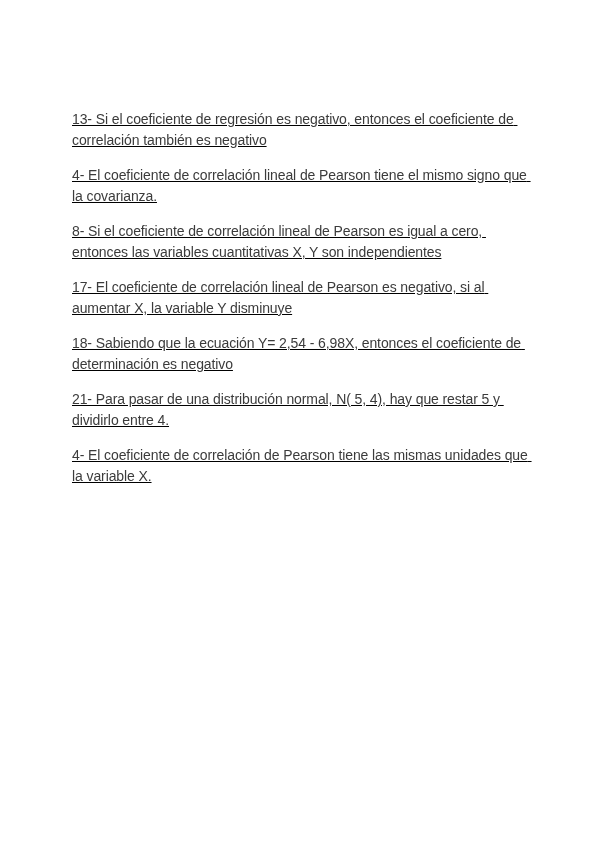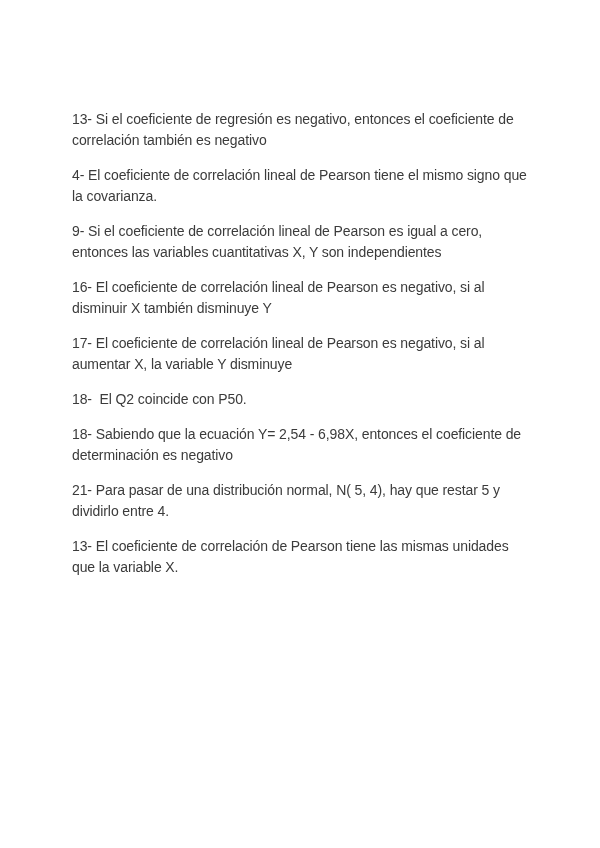--- a/index.html
+++ b/index.html
@@ -15,38 +15,37 @@
   }
   .page {
     box-sizing: border-box;
     width: 600px;
     height: 848px;
     padding: 109px 66px 0 72px;
     background: #ffffff;
   }
   .content {
     width: 462px;
+    text-decoration: underline;
   }
   p.statement {
     margin: 0 0 14px 0;
     font-size: 14px;
     line-height: 21px;
     letter-spacing: -0.1px;
     color: #3b3b3b;
     white-space: pre-wrap;
   }
 </style>
 </head>
 <body>
 
 <main class="page">
   <div class="content">
     <p class="statement">13- Si el coeficiente de regresión es negativo, entonces el coeficiente de correlación también es negativo</p>
     <p class="statement">4- El coeficiente de correlación lineal de Pearson tiene el mismo signo que la covarianza.</p>
-    <p class="statement">9- Si el coeficiente de correlación lineal de Pearson es igual a cero, entonces las variables cuantitativas X, Y son independientes</p>
-    <p class="statement">16- El coeficiente de correlación lineal de Pearson es negativo, si al disminuir X también disminuye Y</p>
+    <p class="statement">8- Si el coeficiente de correlación lineal de Pearson es igual a cero, entonces las variables cuantitativas X, Y son independientes</p>
     <p class="statement">17- El coeficiente de correlación lineal de Pearson es negativo, si al aumentar X, la variable Y disminuye</p>
-    <p class="statement">18-  El Q2 coincide con P50.</p>
     <p class="statement">18- Sabiendo que la ecuación Y= 2,54 - 6,98X, entonces el coeficiente de determinación es negativo</p>
     <p class="statement">21- Para pasar de una distribución normal, N( 5, 4), hay que restar 5 y dividirlo entre 4.</p>
-    <p class="statement">13- El coeficiente de correlación de Pearson tiene las mismas unidades que la variable X.</p>
+    <p class="statement">4- El coeficiente de correlación de Pearson tiene las mismas unidades que la variable X.</p>
   </div>
 </main>
 
 </body></html>

